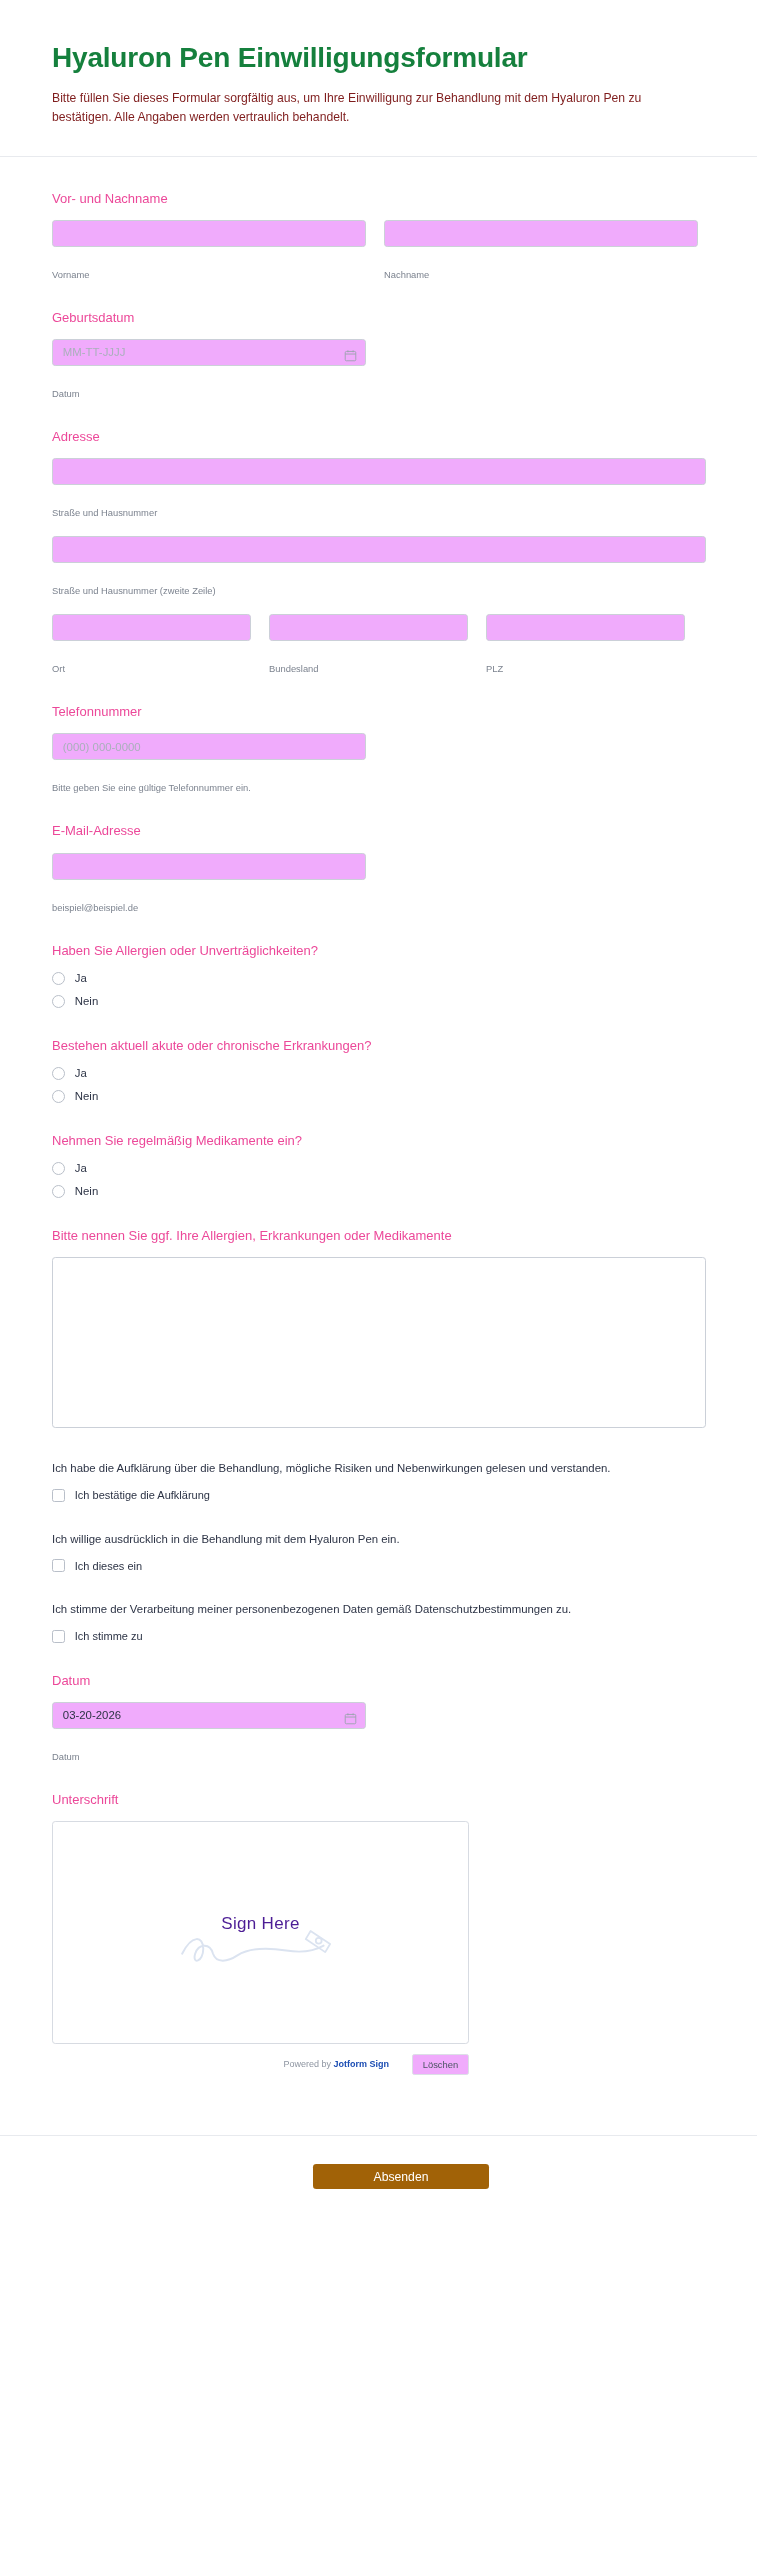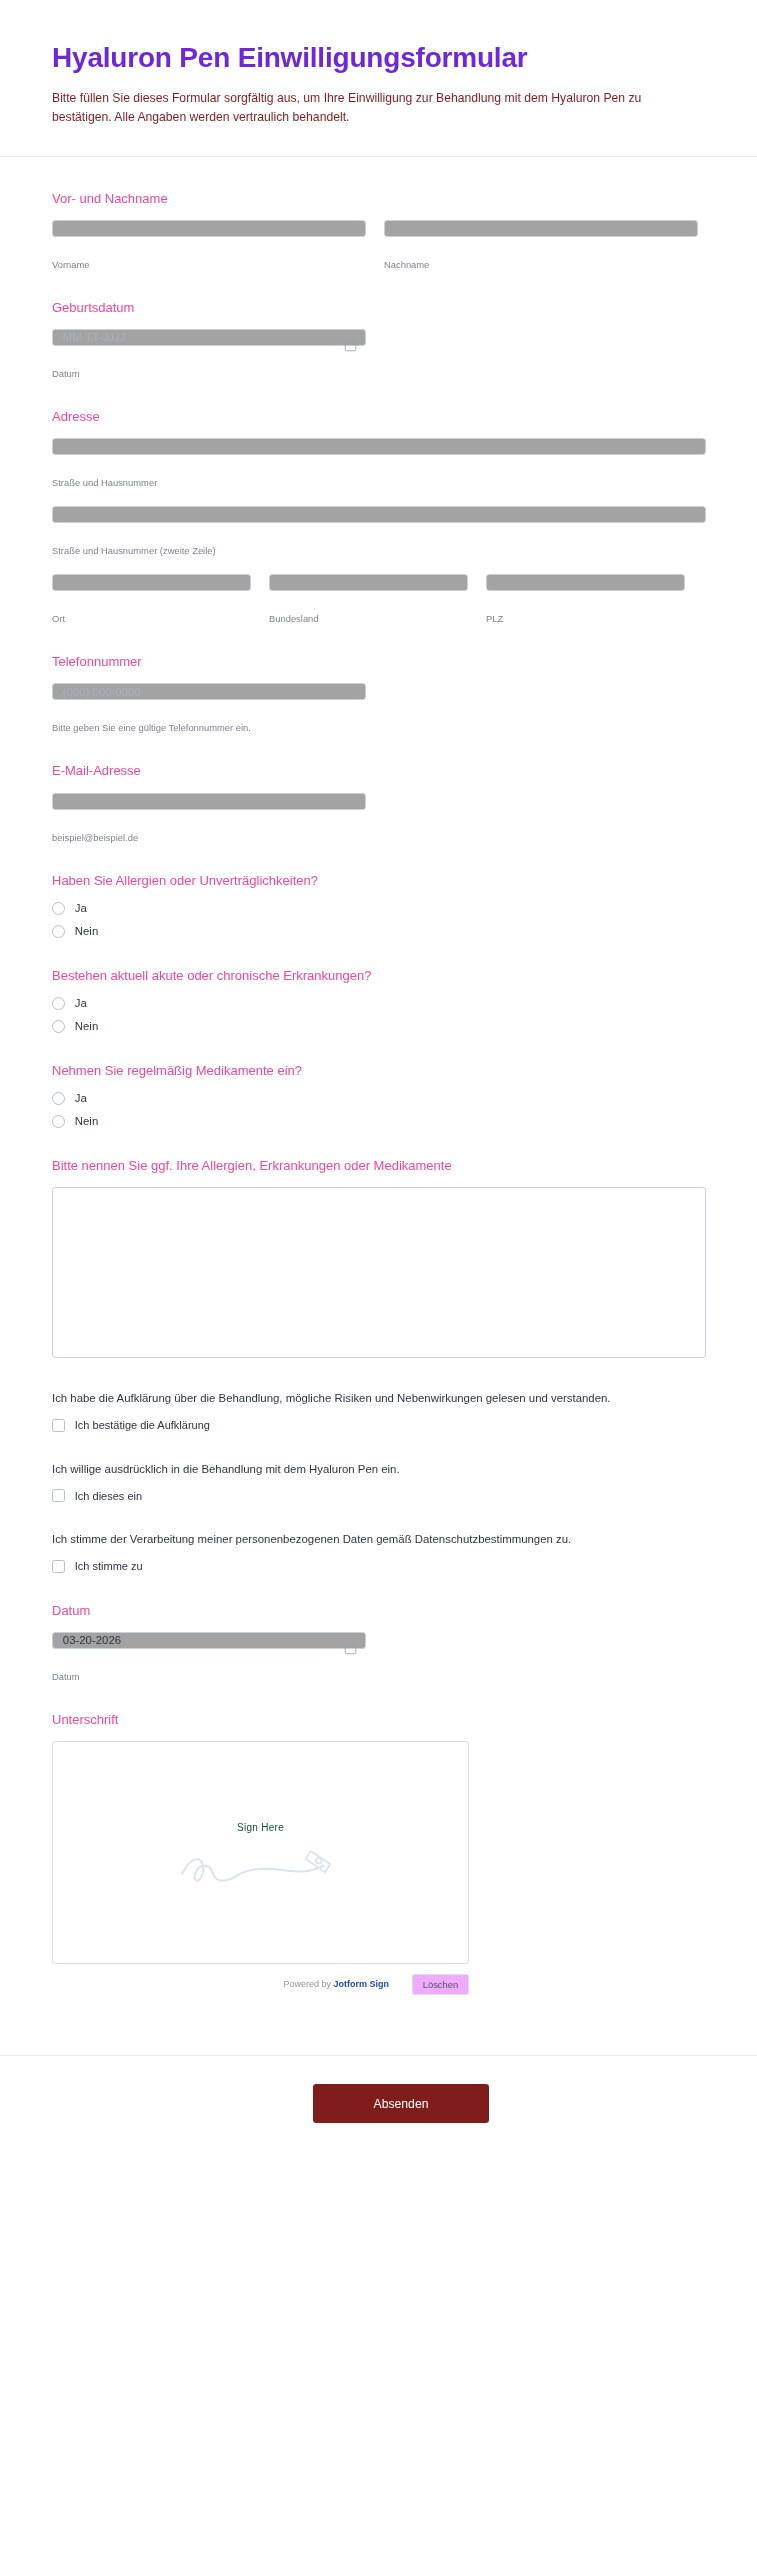--- a/index.html
+++ b/index.html
@@ -20,21 +20,21 @@
     background: #ffffff;
     padding: 0;
   }
   .header {
     padding: 42px 52px 29px 52px;
     border-bottom: 0.8px solid #e8eaee;
   }
   .form-title {
     font-size: 28px;
     font-weight: bold;
-    color: #6d28d9;
+    color: #15803d;
     margin: 0 0 14.7px 0;
     letter-spacing: -0.2px;
   }
   .form-subtitle {
     font-size: 12.2px;
     line-height: 1.55;
     color: #7f1d1d;
     margin: 0;
     max-width: 652px;
   }
@@ -50,24 +50,24 @@
     margin-bottom: 11.4px;
     line-height: 1.45;
   }
   .sub-label {
     font-size: 9.4px;
     color: #7c838f;
     margin-top: 22px;
   }
   .input {
     width: 100%;
-    height: 17px;
+    height: 27px;
     border: 0.8px solid #cbd0d8;
     border-radius: 3.3px;
-    background: #a3a3a3;
+    background: #f0abfc;
     padding: 0 9.8px;
     font-size: 11.4px;
     color: #2c3345;
     font-family: "Liberation Sans", sans-serif;
     outline: none;
   }
   .input::placeholder { color: #a9b0bb; }
   .row {
     display: flex;
     gap: 18px;
@@ -143,24 +143,24 @@
     height: 223px;
     border: 0.8px solid #d7dbe2;
     border-radius: 3.3px;
     background: #fff;
     position: relative;
     margin-top: 3.3px;
   }
   .sig-hint {
     position: absolute;
     left: 0; right: 0;
-    top: 80px;
+    top: 92px;
     text-align: center;
-    color: #14532d;
-    font-size: 10px;
+    color: #4c1d95;
+    font-size: 17px;
     letter-spacing: 0.3px;
   }
   .sig-art {
     position: absolute;
     left: 50%;
     top: 104px;
     transform: translateX(-50%);
   }
   .sig-footer {
     width: 417px;
@@ -187,26 +187,26 @@
     font-family: "Liberation Sans", sans-serif;
   }
   .footer {
     border-top: 0.8px solid #e8eaee;
     margin-top: 23px;
     padding: 28px 52px 44px 52px;
     display: flex;
     justify-content: center;
   }
   .submit-btn {
-    background: #7f1d1d;
+    background: #a16207;
     color: #ffffff;
     border: none;
     border-radius: 3.3px;
     width: 176px;
-    height: 39px;
+    height: 25px;
     font-size: 12.2px;
     font-family: "Liberation Sans", sans-serif;
     cursor: pointer;
     margin-left: 44px;
   }
 </style>
 </head>
 <body>
 
 <div class="form-card">

